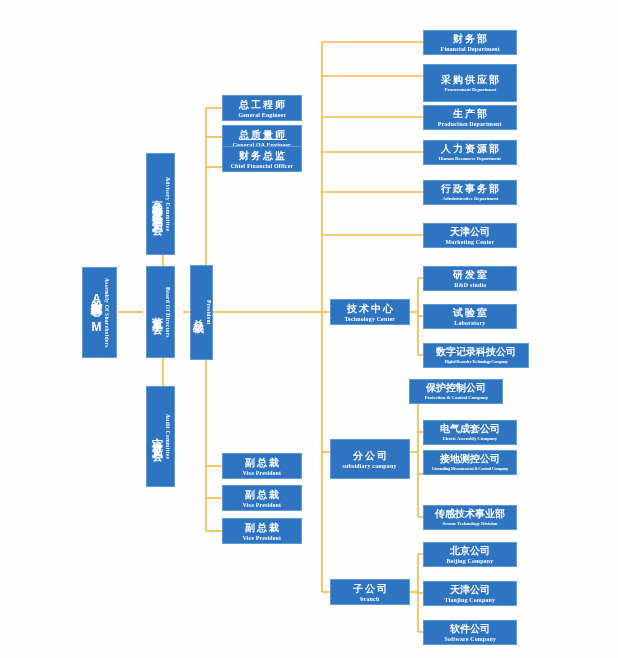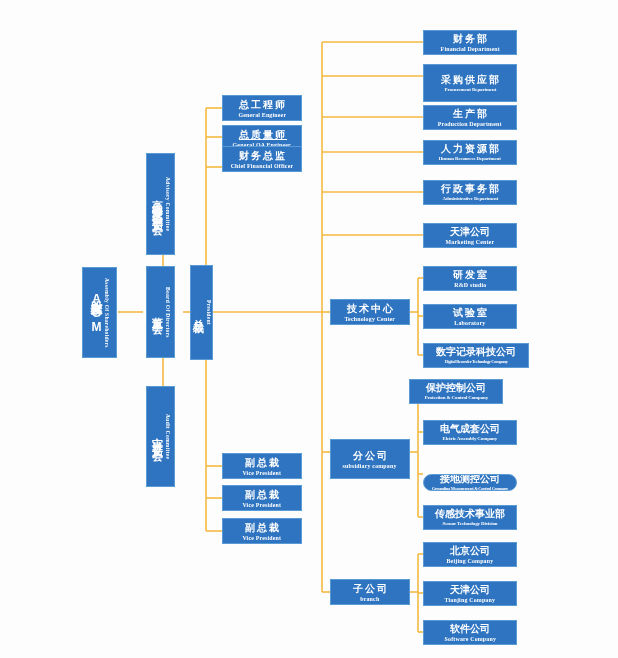--- a/index.html
+++ b/index.html
@@ -265,21 +265,21 @@
   <div class="node horiz" style="left:409px; top:379px; width:94px; height:25px;">
     <span class="cn tight">保护控制公司</span>
     <span class="en sm">Protection &amp; Control Company</span>
   </div>
 
   <div class="node horiz" style="left:423px; top:420px; width:94px; height:25px;">
     <span class="cn tight">电气成套公司</span>
     <span class="en sm">Eletric Assembly Company</span>
   </div>
 
-  <div class="node horiz" style="left:423px; top:474px; width:94px; height:17px;border-radius:11px;">
+  <div class="node horiz" style="left:423px; top:450px; width:94px; height:25px;">
     <span class="cn tight">接地测控公司</span>
     <span class="en xs">Grounding Measurement &amp; Control Company</span>
   </div>
 
   <div class="node horiz" style="left:423px; top:505px; width:94px; height:25px;">
     <span class="cn tight">传感技术事业部</span>
     <span class="en sm">Sensor Technology Division</span>
   </div>
 
   <div class="node horiz" style="left:423px; top:542px; width:94px; height:25px;">

